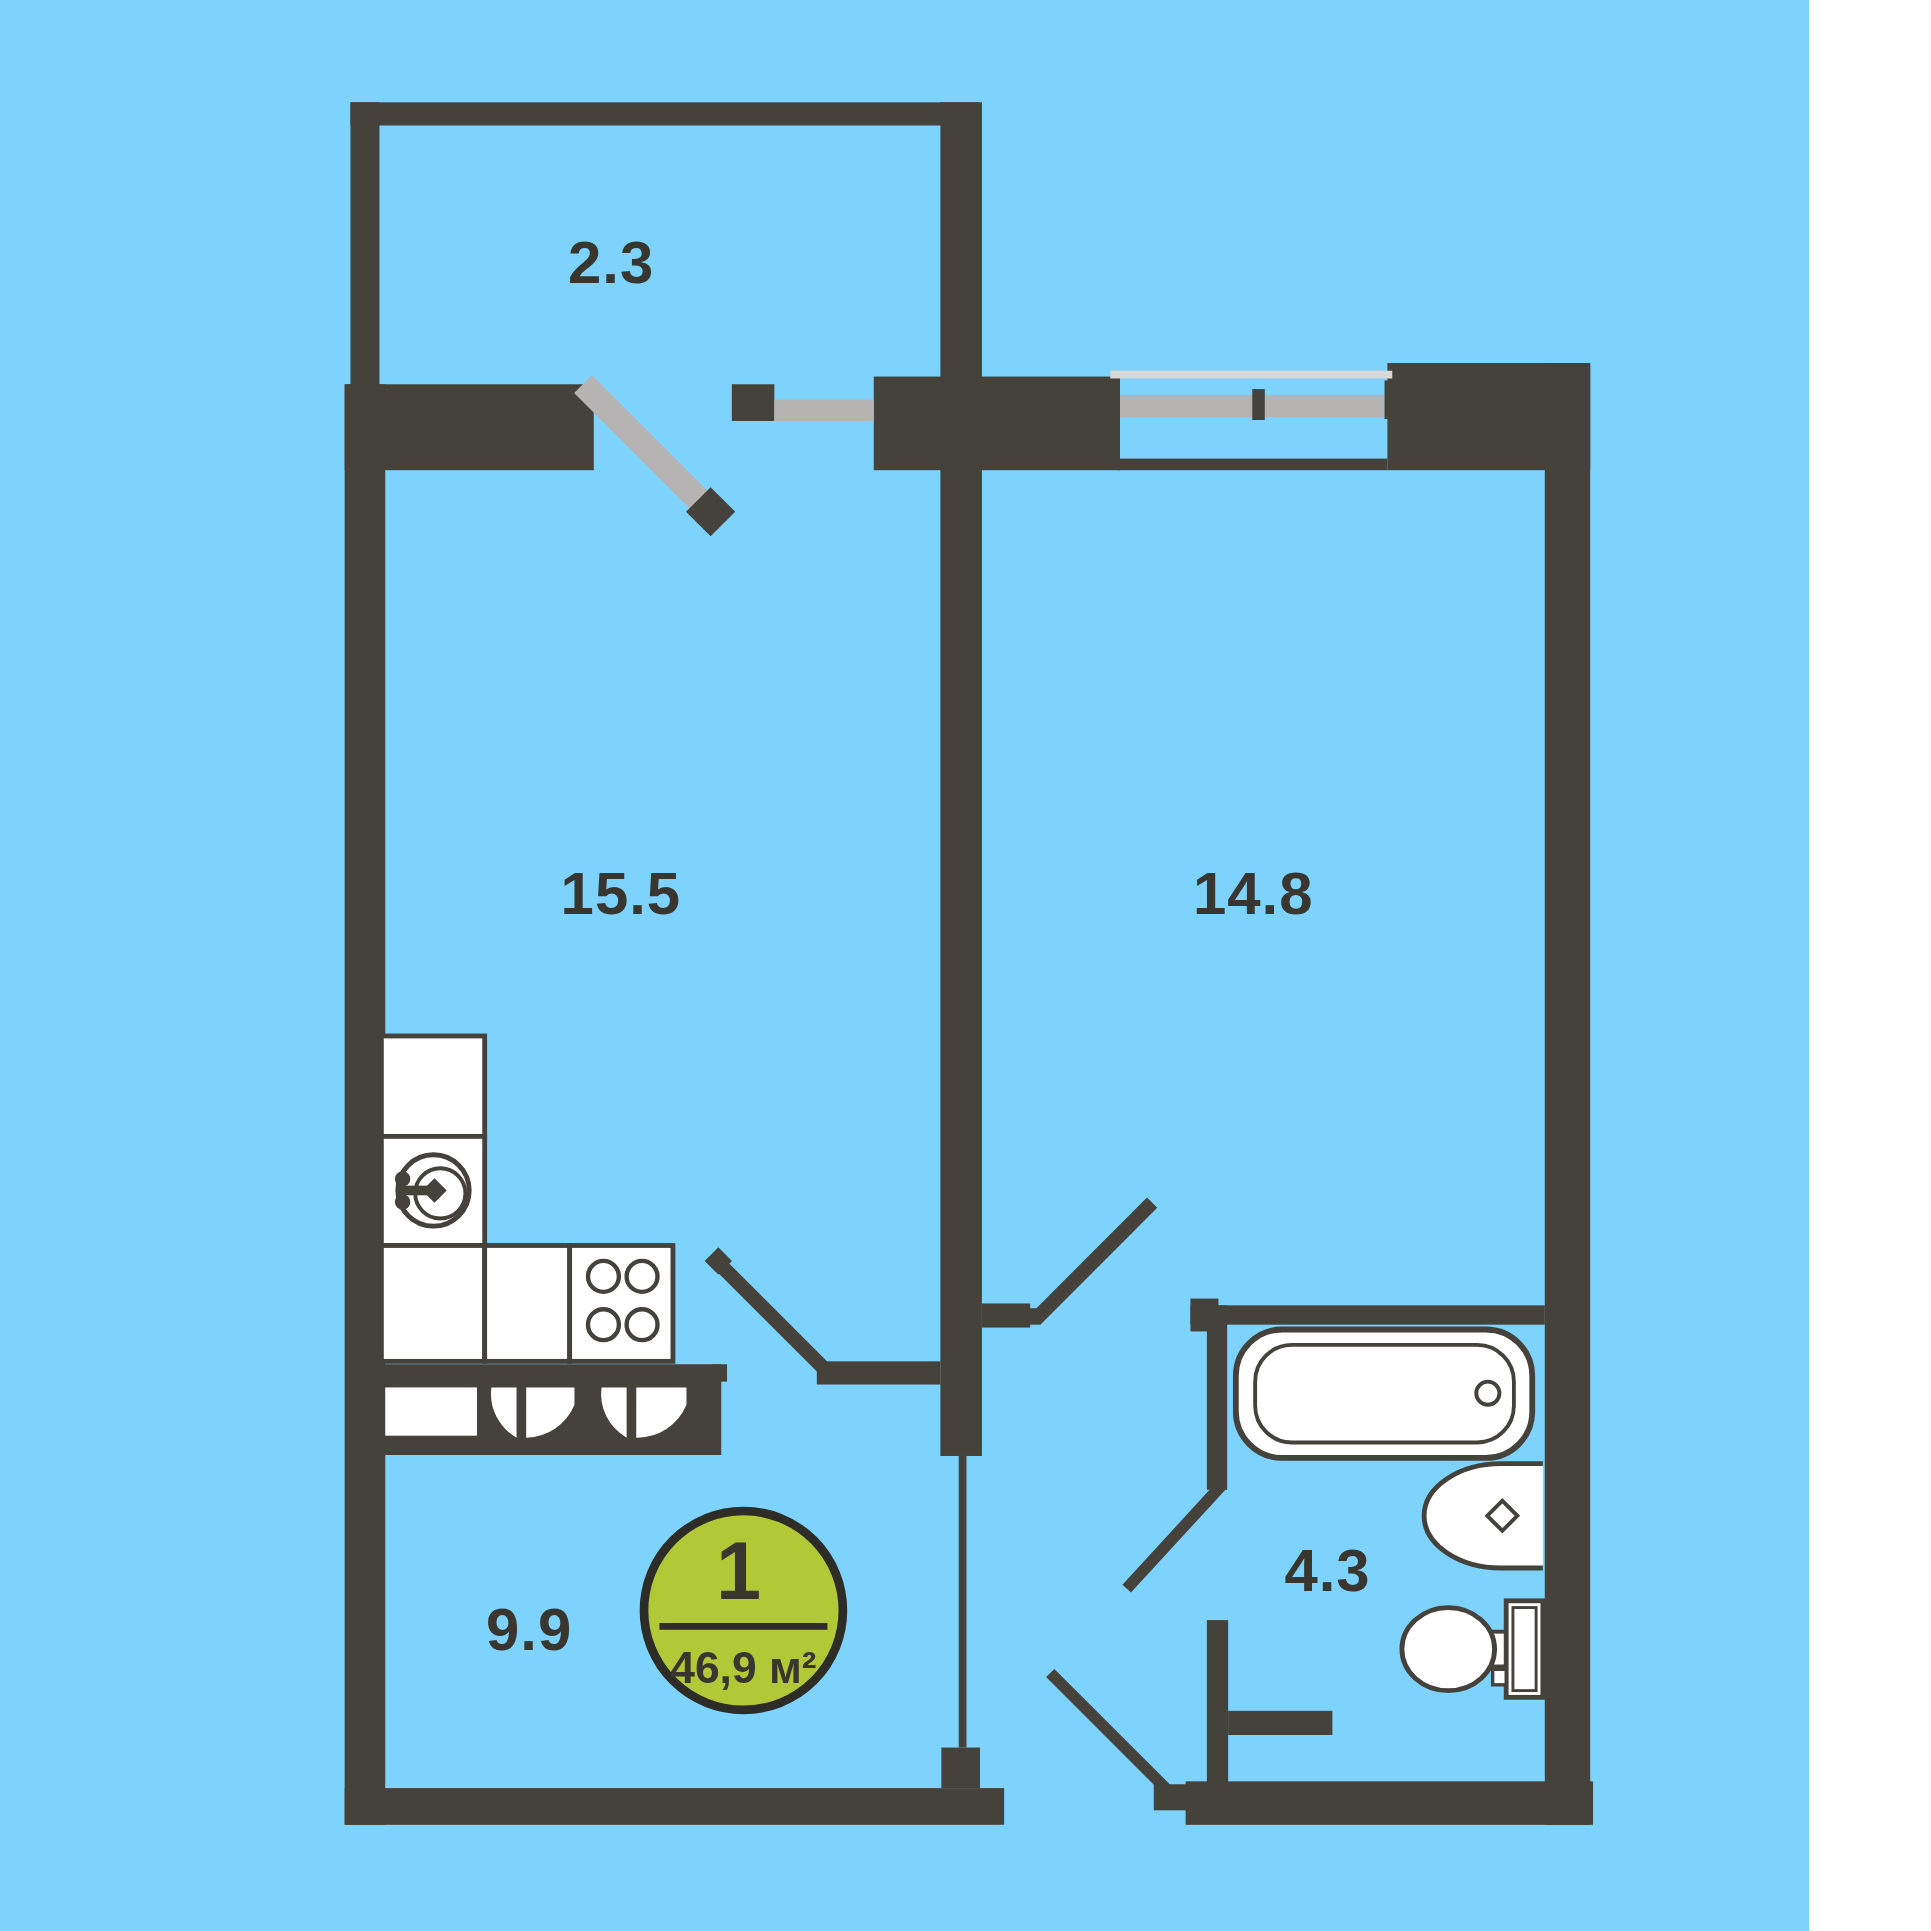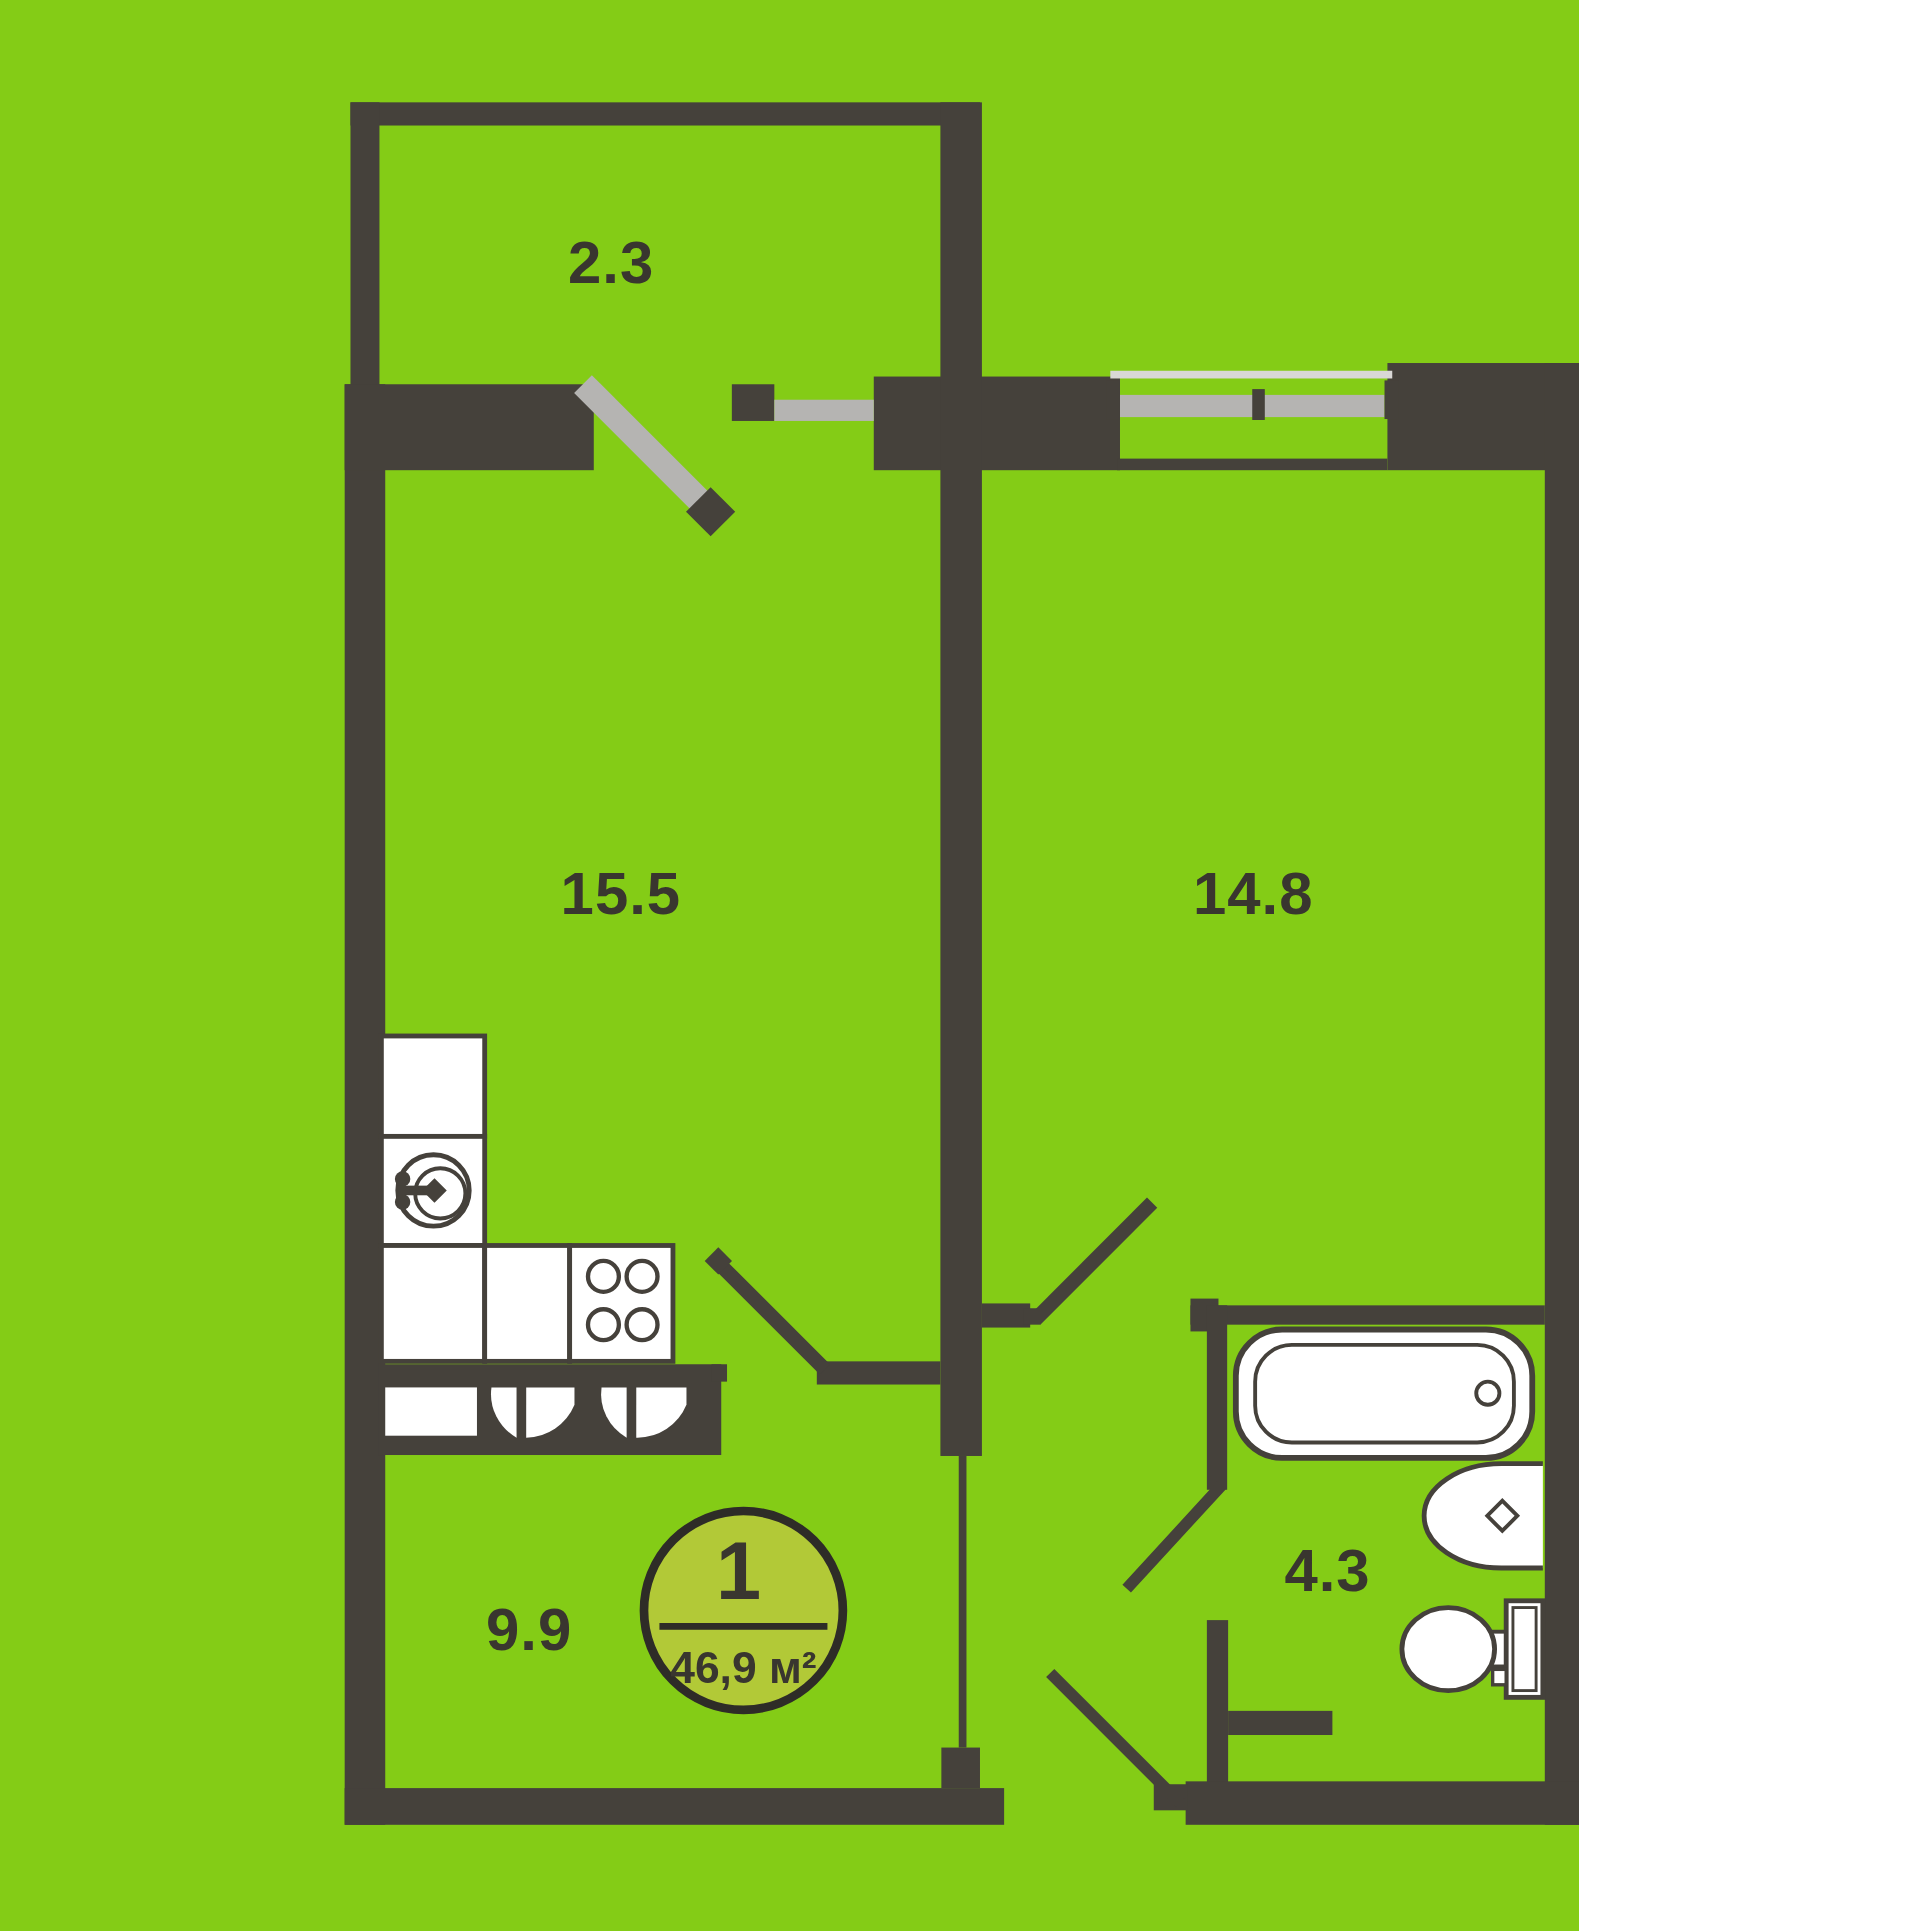--- a/index.html
+++ b/index.html
@@ -1,16 +1,16 @@
 <!DOCTYPE html>
 <html><head>
 <meta charset="utf-8">
 <style>
   html,body{margin:0;padding:0;background:#ffffff;}
-  #stage{position:relative;width:1579px;height:1931px;background:#84cc16;overflow:hidden;}
+  #stage{position:relative;width:1809px;height:1931px;background:#7dd3fc;overflow:hidden;}
   svg{position:absolute;left:0;top:0;}
   text{font-family:"Liberation Sans","DejaVu Sans",sans-serif;font-weight:600;fill:#39362f;}
   .room-label{font-size:62px;letter-spacing:1px;}
   .badge-rooms{font-size:84px;font-weight:700;}
   .badge-area{font-size:46px;font-weight:700;}
 </style>
 </head>
 <body>
 
 <div id="stage">

